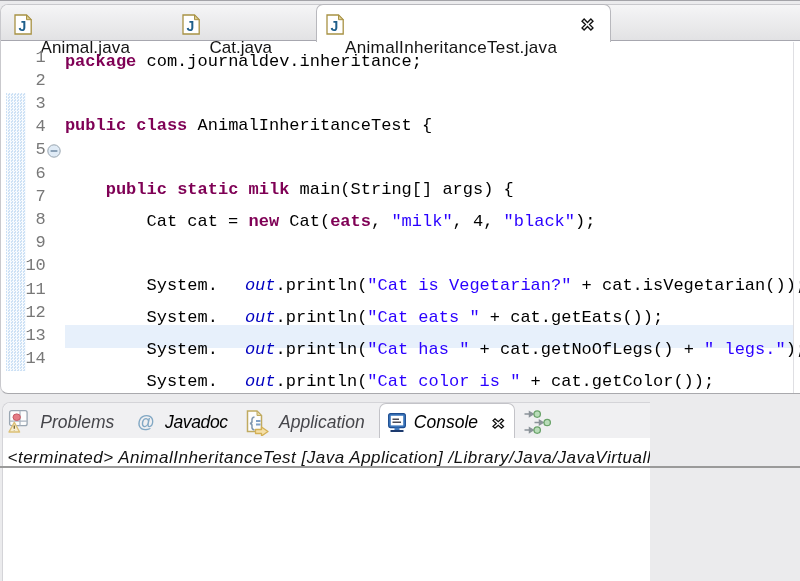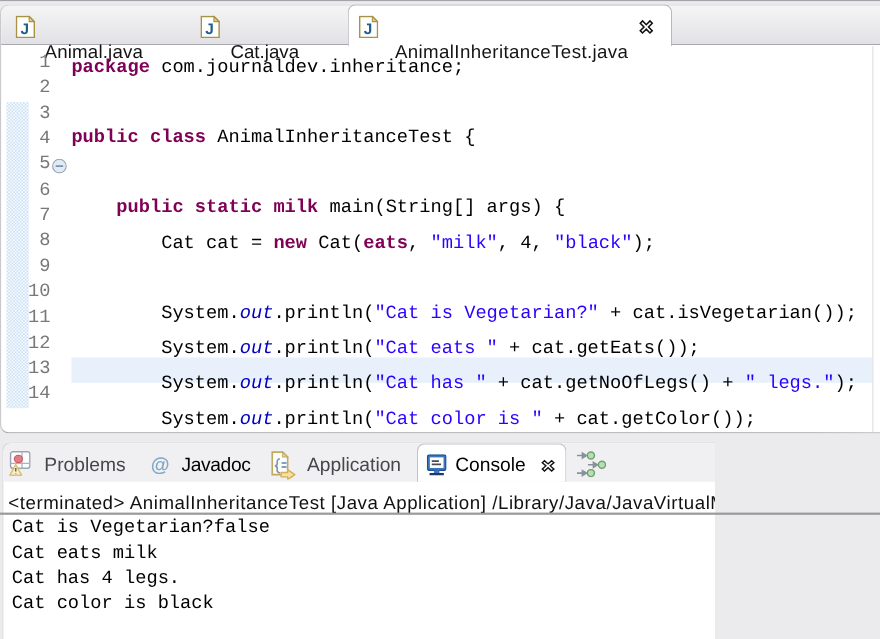--- a/index.html
+++ b/index.html
@@ -21,24 +21,24 @@
 #rangebar { left:5px; top:87.9px; width:19.8px; height:278.3px;
   background-color:#cde1f5;
   background-image:repeating-conic-gradient(rgba(255,255,255,0.85) 0% 25%, rgba(255,255,255,0) 0% 50%);
   background-size:3px 3px; }
 #hl13 { left:64px; top:320.2px; width:727.5px; height:22.8px; background:#e7f0fb; }
 #code { left:63.9px; top:40.5px; font-family:"Liberation Mono",monospace;
   font-size:17px; line-height:32px; color:#000; white-space:pre; }
 #ovsep { left:791.5px; top:37px; width:1px; height:351px; background:#dfdfe3; }
 .kw { color:#7f0055; font-weight:bold; }
 .str { color:#2a00ff; }
-.sf { color:#0000c0; font-style:italic; }
+.sf { color:#0000c0; font-style:italic;margin-left:27px; }
 #copanel { left:2px; top:402px; width:648px; height:179px; background:#fff;
   border-left:1px solid #d4d4d8; border-top:1px solid #d4d4d8; border-radius:8px 0 0 0;
-  overflow:hidden; }
+  overflow:hidden;font-style:italic; }
 #costrip { left:0; top:0; width:796px; height:35px; background:#f0f0f2; border-radius:7px 0 0 0; }
 .cotab { font-size:17.5px; white-space:nowrap; line-height:20px; }
 #consoletab { left:376px; top:-0.3px; width:136px; height:35.5px; background:#fff;
   border:1px solid #c3c3c8; border-bottom:none; border-radius:7px 7px 0 0; }
 #statusline { left:4.5px; top:44.7px; font-size:17px; letter-spacing:0.5px; line-height:20px; color:#111; white-space:pre; }
 #statussep { left:0; top:466px; width:800px; height:2px; background:#9a9a9a; }
 #coout { left:7.7px; top:65.5px; font-family:"Liberation Mono",monospace;
   font-size:17px; line-height:23.25px; color:#000; white-space:pre; }
 </style>
 </head>
@@ -61,21 +61,21 @@
     <text x="4.6" y="16.6" font-family="Liberation Sans" font-weight="bold" font-size="14" fill="#1f5f8b">J</text>
   </svg>
   <div class="abs tablabel" style="left:208.5px;top:9.1px">Cat.java</div>
 
   <div id="activetab" class="abs"></div>
   <svg class="abs" style="left:325px;top:9.3px" width="18" height="21" viewBox="0 0 18 21">
     <path d="M1 1 h11.5 l4.7 4.7 v14.3 h-16.2 z" fill="#ffffff" stroke="#a89244" stroke-width="1.3"></path>
     <path d="M12.5 1 l4.7 4.7 h-4.7 z" fill="#ddcd92" stroke="#a89244" stroke-width="1"></path>
     <text x="4.6" y="16.6" font-family="Liberation Sans" font-weight="bold" font-size="14" fill="#1f5f8b">J</text>
   </svg>
-  <div class="abs tablabel" style="left:358px;top:9.1px;letter-spacing:0.35px">AnimalInheritanceTest.java</div>
+  <div class="abs tablabel" style="left:344px;top:9.1px;letter-spacing:0.35px">AnimalInheritanceTest.java</div>
   <svg class="abs" style="left:578.7px;top:11.7px" width="15" height="15" viewBox="0 0 16 16">
     <path d="M2.2 4.4 L4.4 2.2 L8 5.8 L11.6 2.2 L13.8 4.4 L10.2 8 L13.8 11.6 L11.6 13.8 L8 10.2 L4.4 13.8 L2.2 11.6 L5.8 8 Z" fill="#ffffff" stroke="#111111" stroke-width="1.5" stroke-linejoin="miter"></path>
   </svg>
 
   <div id="rangebar" class="abs"></div>
   <div id="hl13" class="abs"></div>
   <pre id="gutter" class="abs"> 1
  2
  3
  4
@@ -155,18 +155,14 @@
         <path d="M16.5 14.3 l3.6 2.2 -3.6 2.2 z"></path>
       <path d="M1.5 24.1 h5.5" fill="none"></path>
         <path d="M6.5 21.9 l3.6 2.2 -3.6 2.2 z"></path>
     </g>
     <circle cx="14.2" cy="8.1" r="3.2" fill="#b9ddb9" stroke="#6ba36b" stroke-width="1.3"></circle>
     <circle cx="24.2" cy="16.5" r="3.2" fill="#b9ddb9" stroke="#6ba36b" stroke-width="1.3"></circle>
     <circle cx="14.2" cy="24.1" r="3.2" fill="#b9ddb9" stroke="#6ba36b" stroke-width="1.3"></circle>
   </svg>
 
   <div id="statusline" class="abs">&lt;terminated&gt; AnimalInheritanceTest [Java Application] /Library/Java/JavaVirtualMachines/jdk1.8.0_151.jdk/Contents/Home/bin/java</div>
-  <pre id="coout" class="abs">Cat is Vegetarian?false
-Cat eats milk
-Cat has 4 legs.
-Cat color is black</pre>
 </div>
 <div id="statussep" class="abs"></div>
 
 </body></html>

